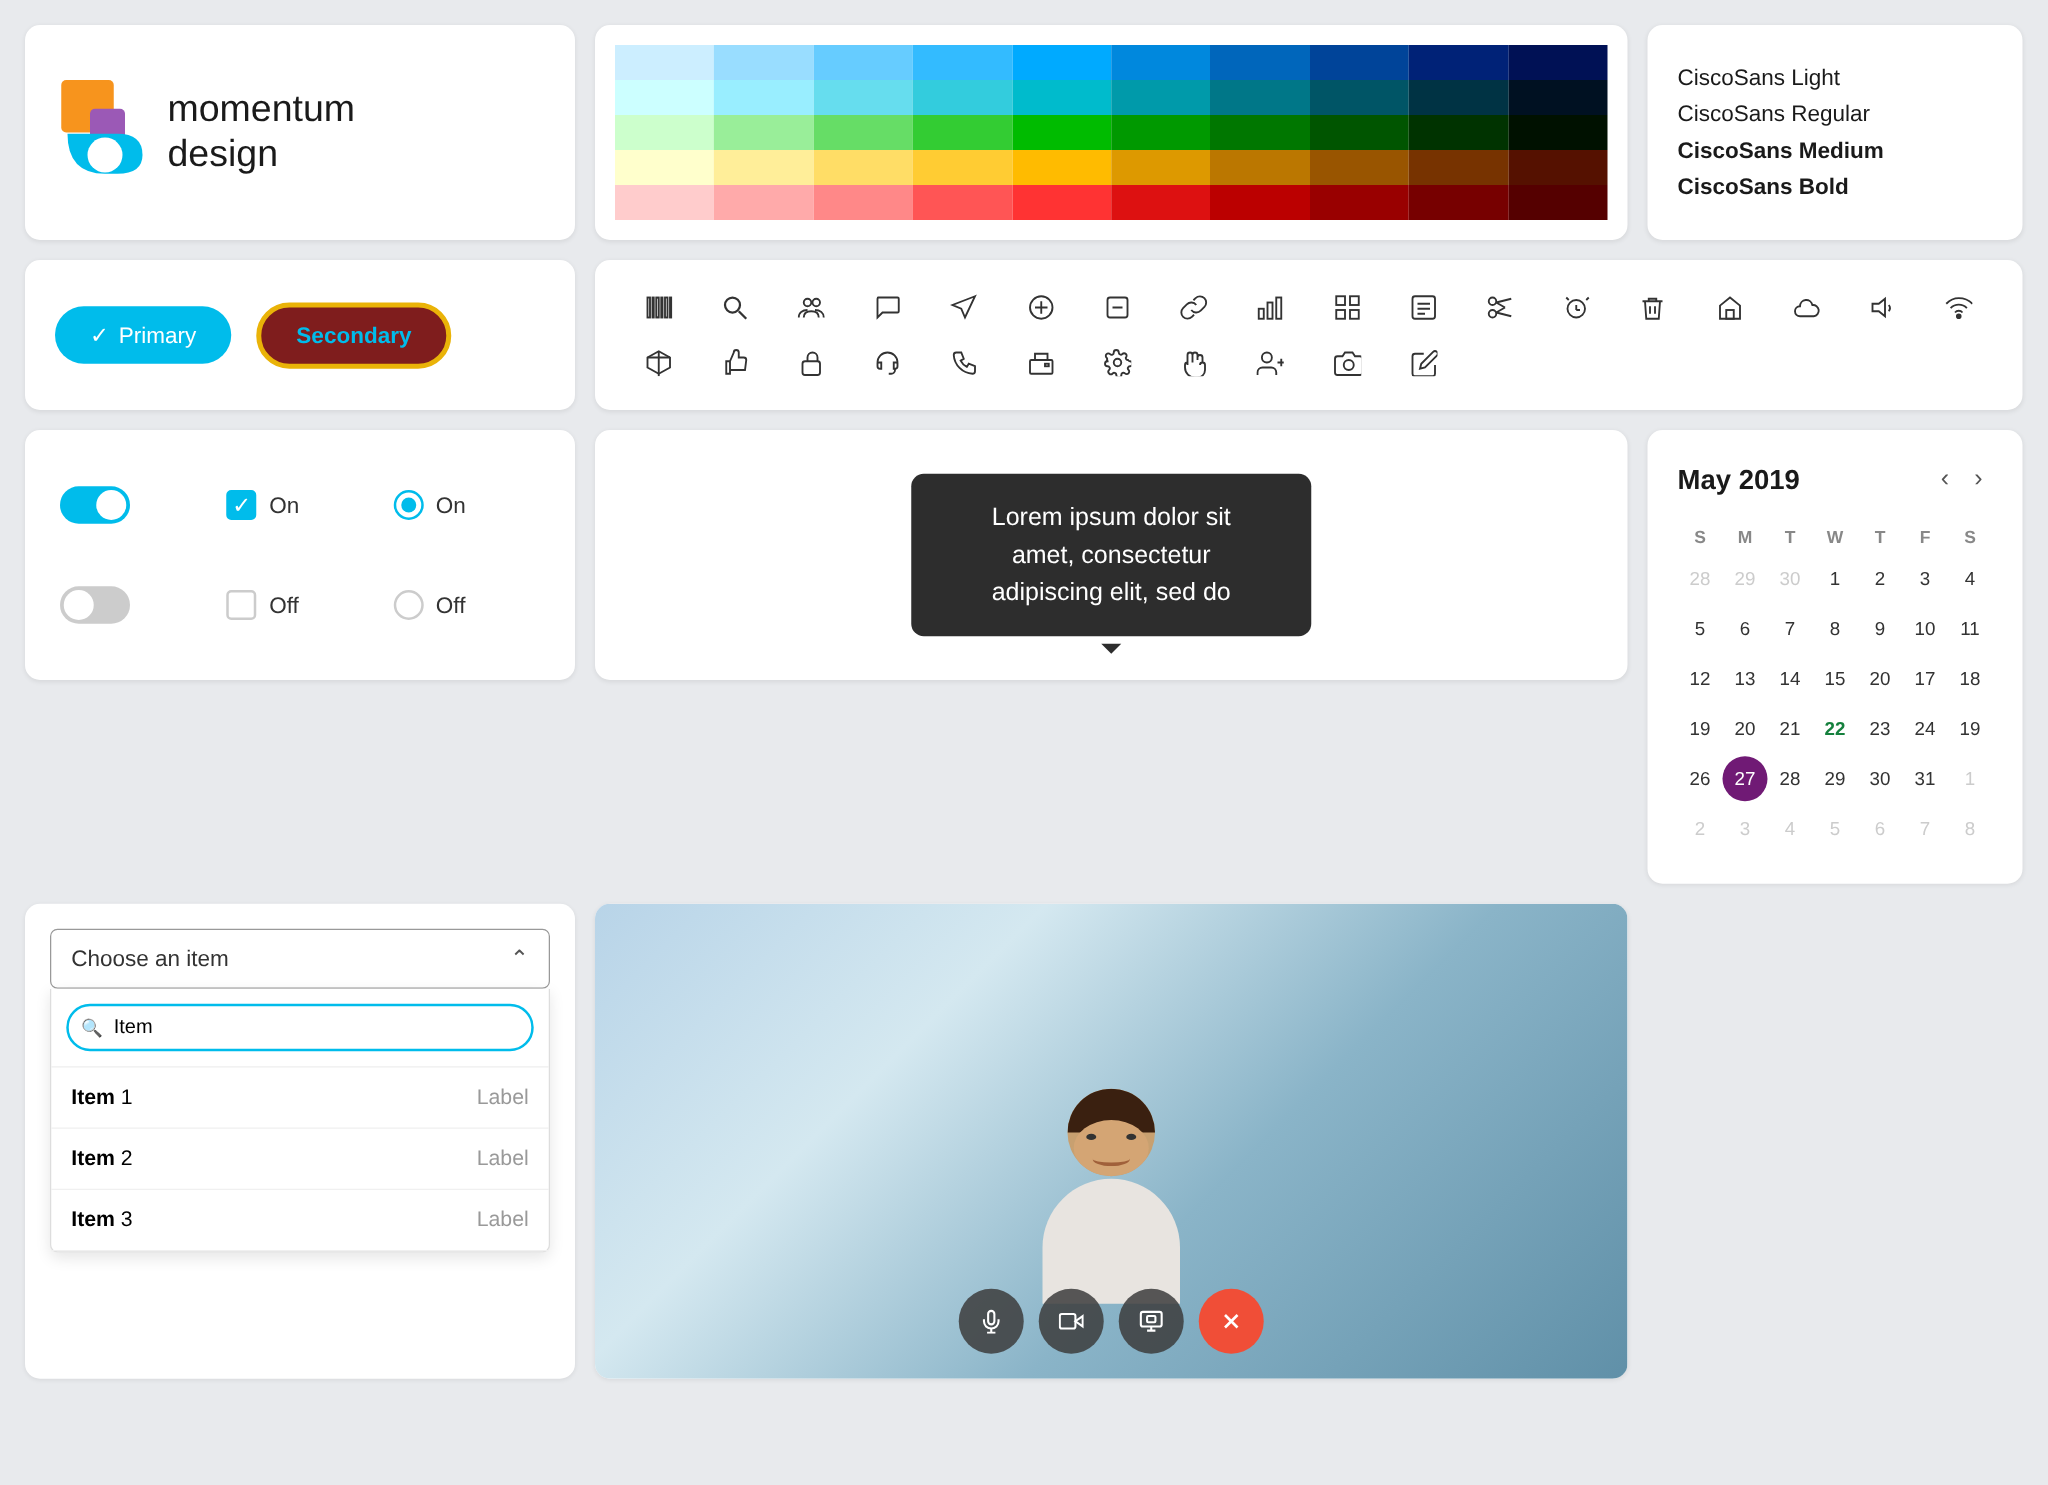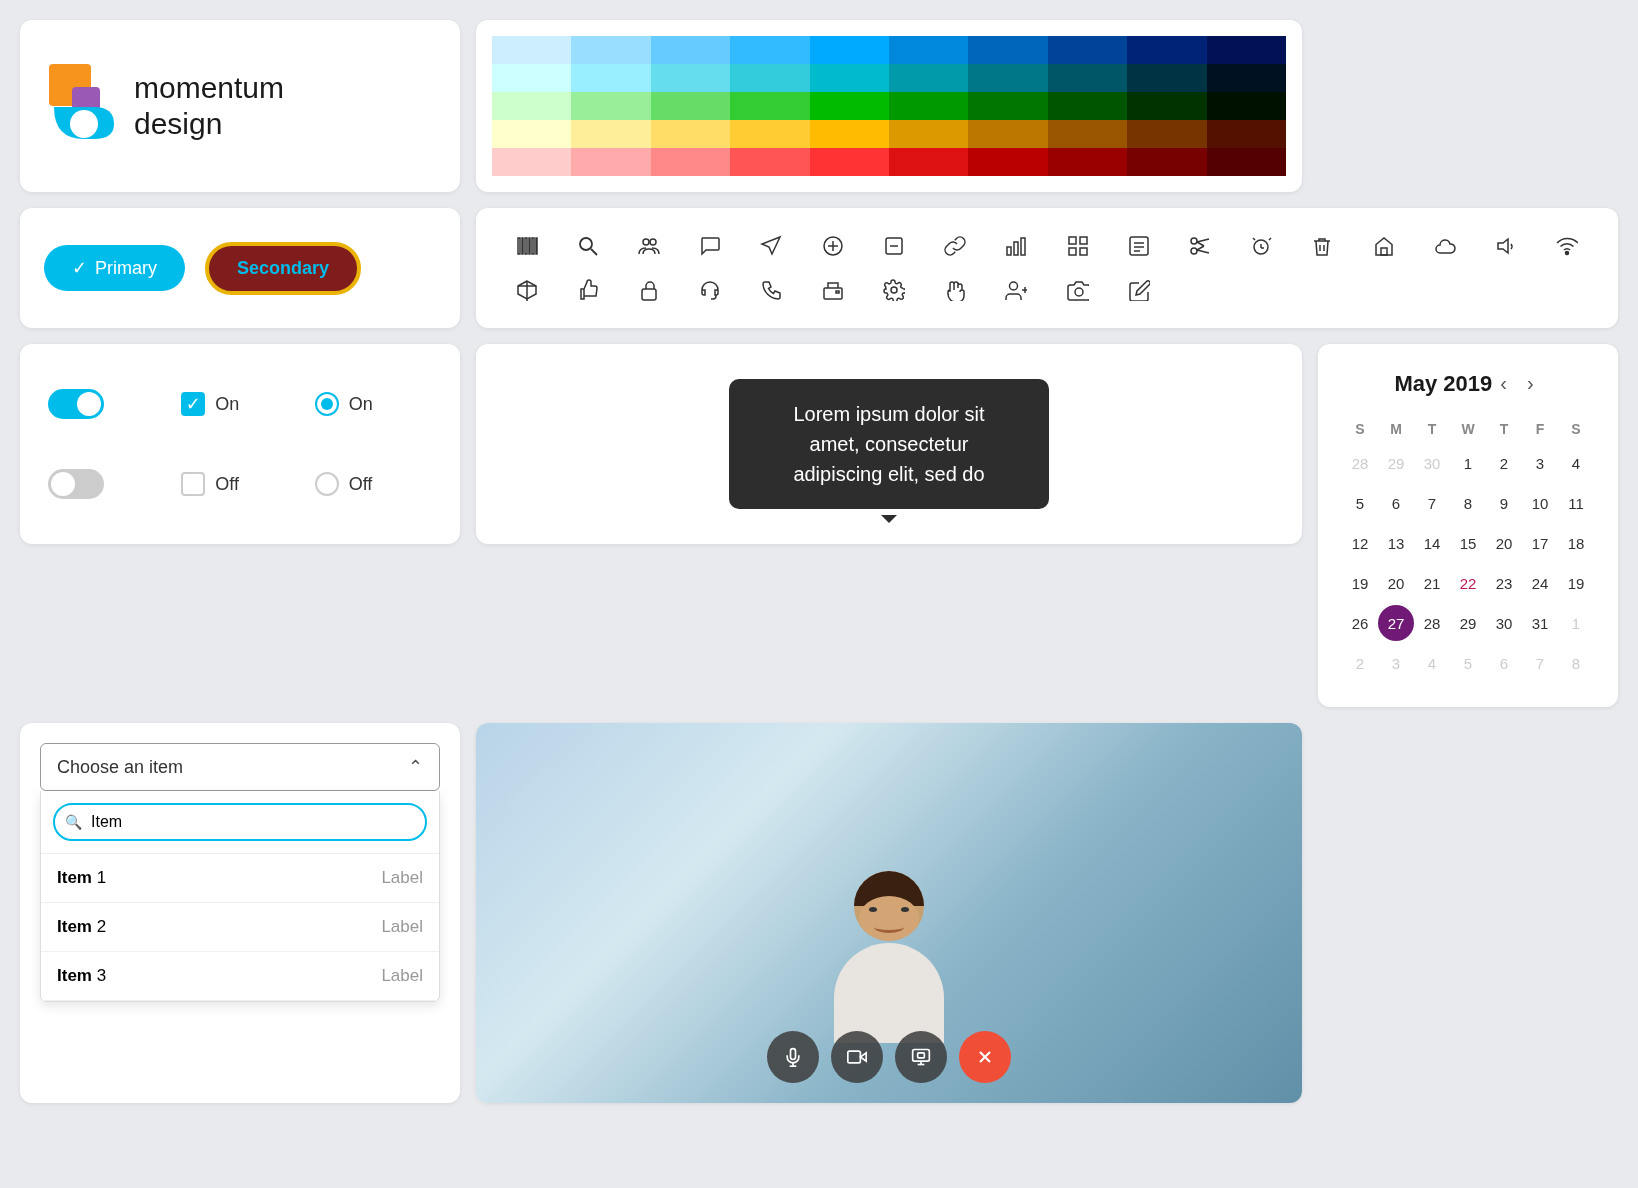--- a/index.html
+++ b/index.html
@@ -314,21 +314,21 @@
       height: 52px;
     }
 
     
     .calendar-card {
       grid-row: span 2;
       padding: 24px;
     }
     .cal-header {
       display: flex;
-      justify-content: center;
+      justify-content: space-between;
       align-items: center;
       margin-bottom: 16px;
     }
     .cal-title {
       font-size: 22px;
       font-weight: 700;
       color: #1a1a1a;
     }
     .cal-nav-btn {
       background: none;
@@ -362,21 +362,21 @@
       cursor: pointer;
       border-radius: 50%;
       width: 36px;
       height: 36px;
       display: flex;
       align-items: center;
       justify-content: center;
       margin: 2px auto;
     }
     .cal-day.other-month { color: #ccc; }
-    .cal-day.today-highlight { color: #be185d; font-weight: 400; }
+    .cal-day.today-highlight { color: #15803d; font-weight: 700; }
     .cal-day.selected {
       background: #701a75;
       color: #fff;
       border-radius: 50%;
     }
   </style>
 </head>
 <body>
 
 <div style="display:grid;grid-template-columns:440px 1fr 300px;gap:16px;margin-bottom:16px;">
@@ -448,20 +448,26 @@
         <div class="color-cell" style="background: rgb(255, 85, 85);"></div>
         <div class="color-cell" style="background: rgb(255, 51, 51);"></div>
         <div class="color-cell" style="background: rgb(221, 17, 17);"></div>
         <div class="color-cell" style="background: rgb(187, 0, 0);"></div>
         <div class="color-cell" style="background: rgb(153, 0, 0);"></div>
         <div class="color-cell" style="background: rgb(119, 0, 0);"></div>
         <div class="color-cell" style="background: rgb(85, 0, 0);"></div>
       </div>
   </div>
 
+  <div class="card typography-card">
+    <div class="font-light">CiscoSans Light</div>
+    <div class="font-regular">CiscoSans Regular</div>
+    <div class="font-medium">CiscoSans Medium</div>
+    <div class="font-bold">CiscoSans Bold</div>
+  </div>
 </div>
 
 <div style="display:grid;grid-template-columns:440px 1fr;gap:16px;margin-bottom:16px;">
 
   <div class="card buttons-card">
     <button class="btn-primary">
       <span>✓</span>
       <span>Primary</span>
     </button>
     <button class="btn-secondary">

